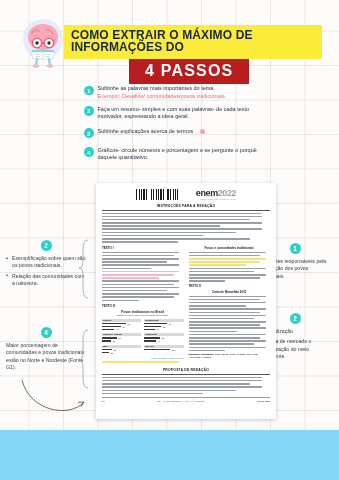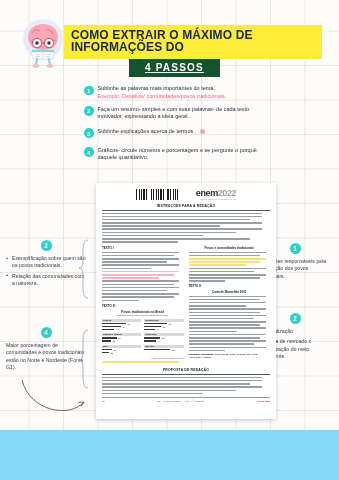--- a/index.html
+++ b/index.html
@@ -35,23 +35,23 @@
     background: #fbec3a;
     padding: 5px 7px 6px 7px;
   }
   .title-band .t-line {
     font-size: 12px; font-weight: bold; color: #17294a;
     letter-spacing: .12px; line-height: 11.6px;
   }
 
   .passos-badge {
     position: absolute; left: 129px; top: 59px;
-    background: #14532d; color: #ffffff;
+    background: #b91c1c; color: #ffffff;
     padding: 3px 16px 4px 16px;
-    font-size: 10px; font-weight: bold; letter-spacing: 1.2px; text-decoration: underline;
+    font-size: 16px; font-weight: bold; letter-spacing: 1.2px;
   }
 
   
   .steps { position: absolute; left: 84px; top: 85px; width: 190px; }
   .step { display: flex; align-items: flex-start; margin-bottom: 5.5px; }
   .step-num {
     flex: 0 0 auto; width: 9.5px; height: 9.5px; border-radius: 50%;
     background: #2ed0c4; color: #fff;
     font-size: 6.2px; font-weight: bold;
     display: flex; align-items: center; justify-content: center;

